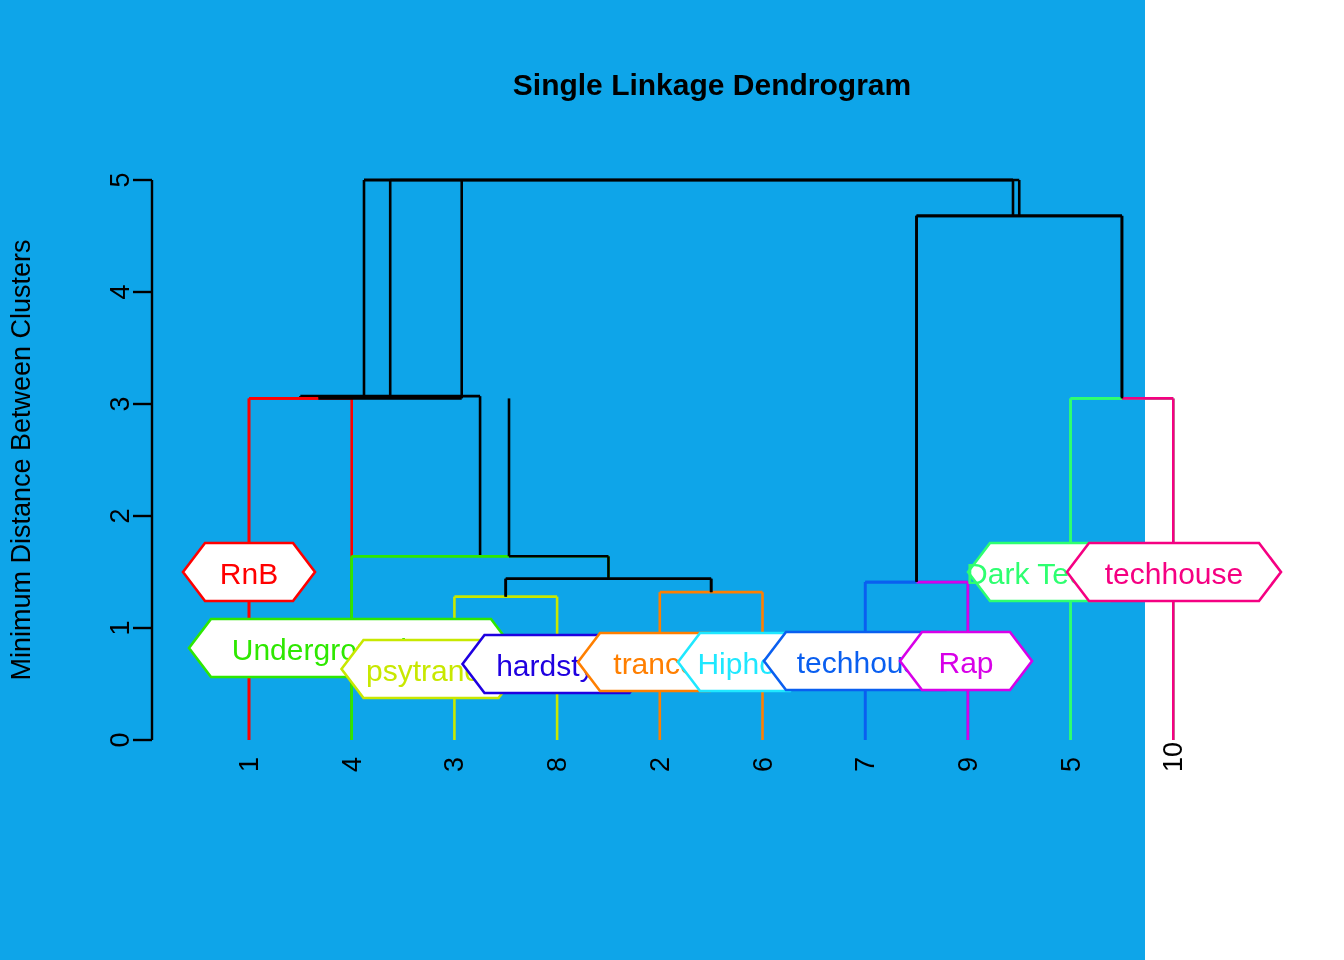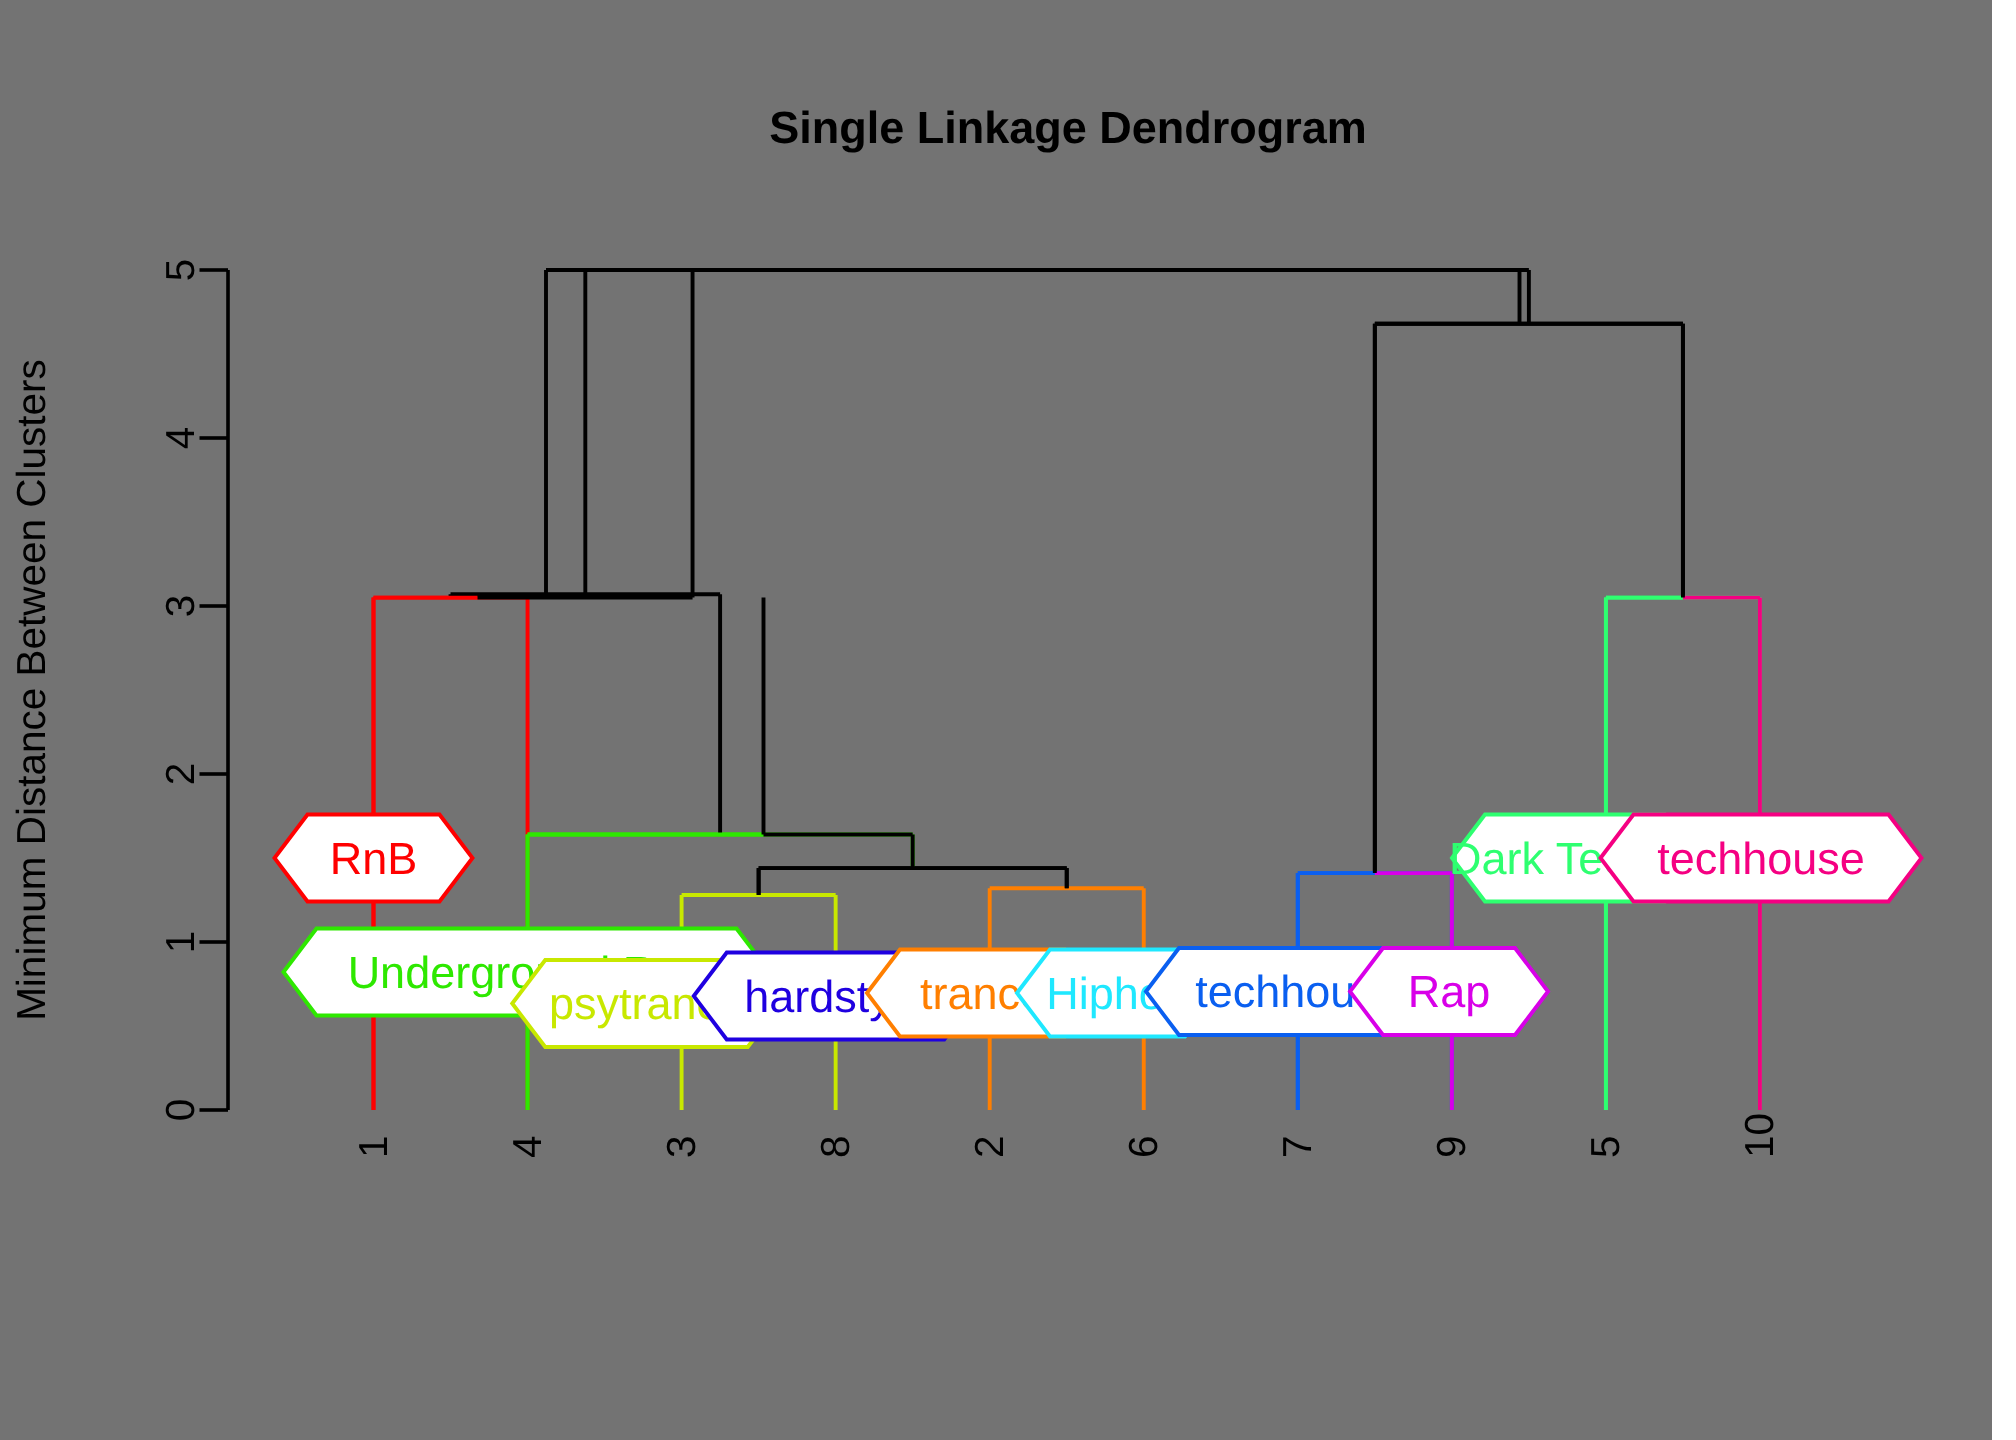--- a/index.html
+++ b/index.html
@@ -1,18 +1,18 @@
 <!DOCTYPE html>
 <html><head>
 <meta charset="utf-8">
 <style>
   html,body{margin:0;padding:0;background:#ffffff;}
   body{width:1344px;height:960px;overflow:hidden;
        font-family:"Liberation Sans", sans-serif;}
-  #stage{position:relative;width:1328px;height:960px;background:#737373;}
+  #stage{position:relative;width:1145px;height:960px;background:#0ea5e9;}
   #plot{position:absolute;left:0;top:0;width:1344px;height:960px;}
 </style>
 </head>
 <body>
 
 <div id="stage">
   <svg id="plot" viewBox="0 0 1344 960">
       <text x="712" y="95" text-anchor="middle" font-family="&quot;Liberation Sans&quot;, sans-serif" font-size="30" font-weight="bold" fill="#000">Single Linkage Dendrogram</text>
       <g>
         <line x1="152" y1="180" x2="152" y2="740" stroke="#000" stroke-width="2.4"></line>

